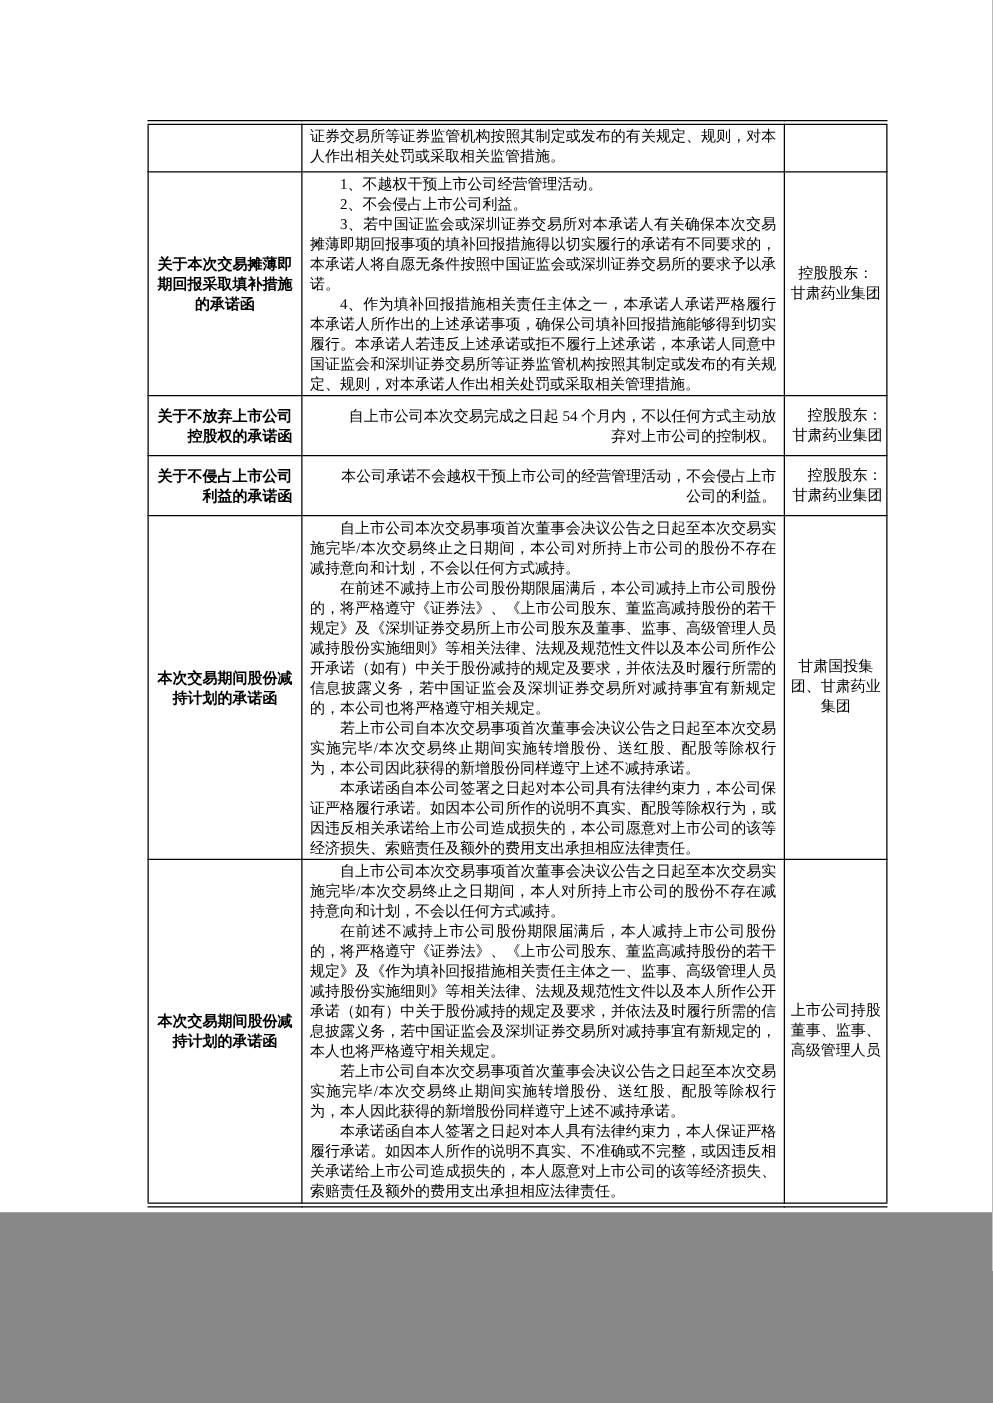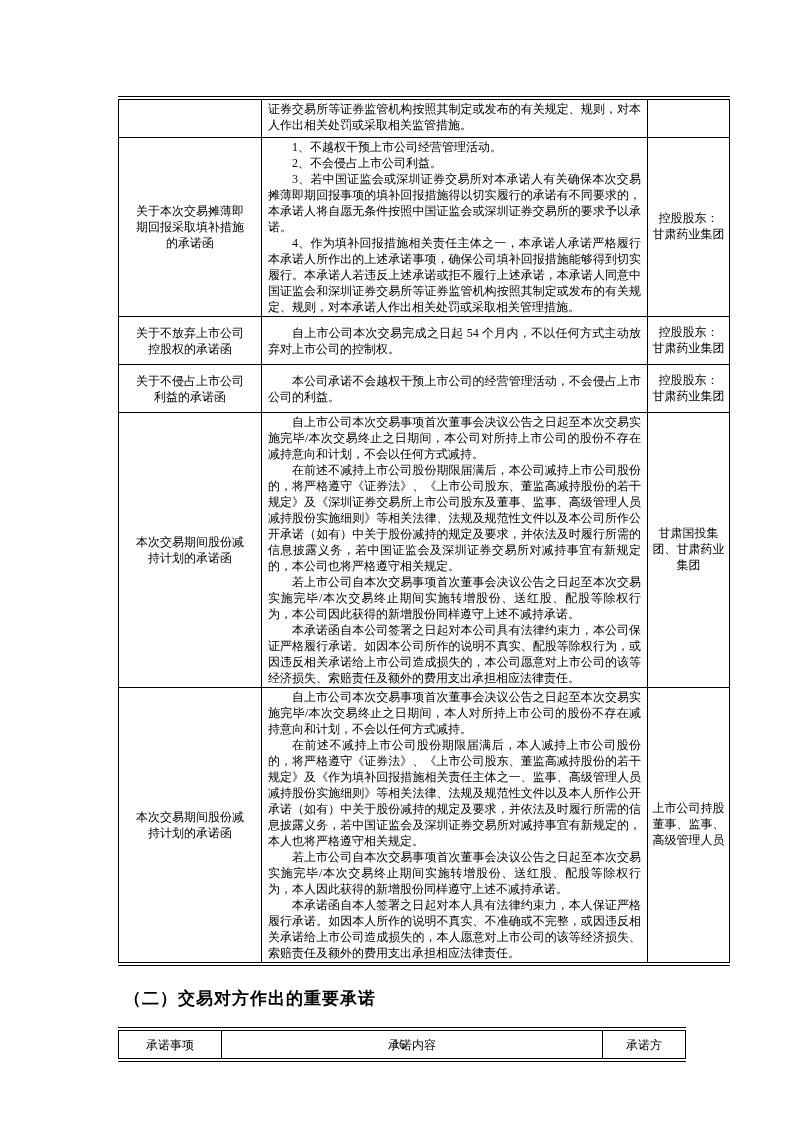--- a/index.html
+++ b/index.html
@@ -1,33 +1,33 @@
 <!DOCTYPE html>
 <html><head>
 <meta charset="utf-8">
 <style>
   html,body{margin:0;padding:0;background:#888;}
   .page{
-    width:794px;height:1122px;background:#ffffff;position:relative;
+    width:794px;height:970px;background:#ffffff;position:relative;
     margin:0 auto;overflow:hidden;
     font-family:"Liberation Serif","DejaVu Serif",serif;color:#000;
   }
   .content{position:absolute;left:118px;top:96px;width:562px;}
   table{border-collapse:collapse;table-layout:fixed;width:562px;
         font-size:12px;line-height:16px;}
   table.t1{border-top:4px double #000;border-bottom:4px double #000;}
   table.t2{border-top:4px double #000;border-bottom:4px double #000;margin-top:17px;}
   td,th{border:1px solid #000;vertical-align:middle;}
-  td.item{width:108px;text-align:center;padding:2px 17px;}
+  td.item{width:108px;text-align:center;padding:2px 7px;font-weight:bold;}
   td.body{width:373px;text-align:justify;padding:1px 6px;vertical-align:top;}
   td.party{width:75px;text-align:center;padding:2px 3px;white-space:pre-line;font-family:Liberation Mono, monospace;}
   td.body p{margin:0;text-indent:2em;}
   td.body p.cont{text-indent:0;}
   tr.h35 td{height:33px;}
-  tr.h45 td{height:43px;}
+  tr.h45 td{height:43px;text-align:right;}
   .heading{
     font-family:"Liberation Sans","DejaVu Sans",sans-serif;
     font-weight:bold;font-size:17px;margin:21px 0 0 6px;letter-spacing:1px;
   }
   table.t2 th{
     font-family:"Liberation Sans","DejaVu Sans",sans-serif;
     font-weight:normal;font-size:12px;height:25px;text-align:center;
   }
   th.c1{width:100px;} th.c2{width:378px;} th.c3{width:80px;}
   .pagenum{

